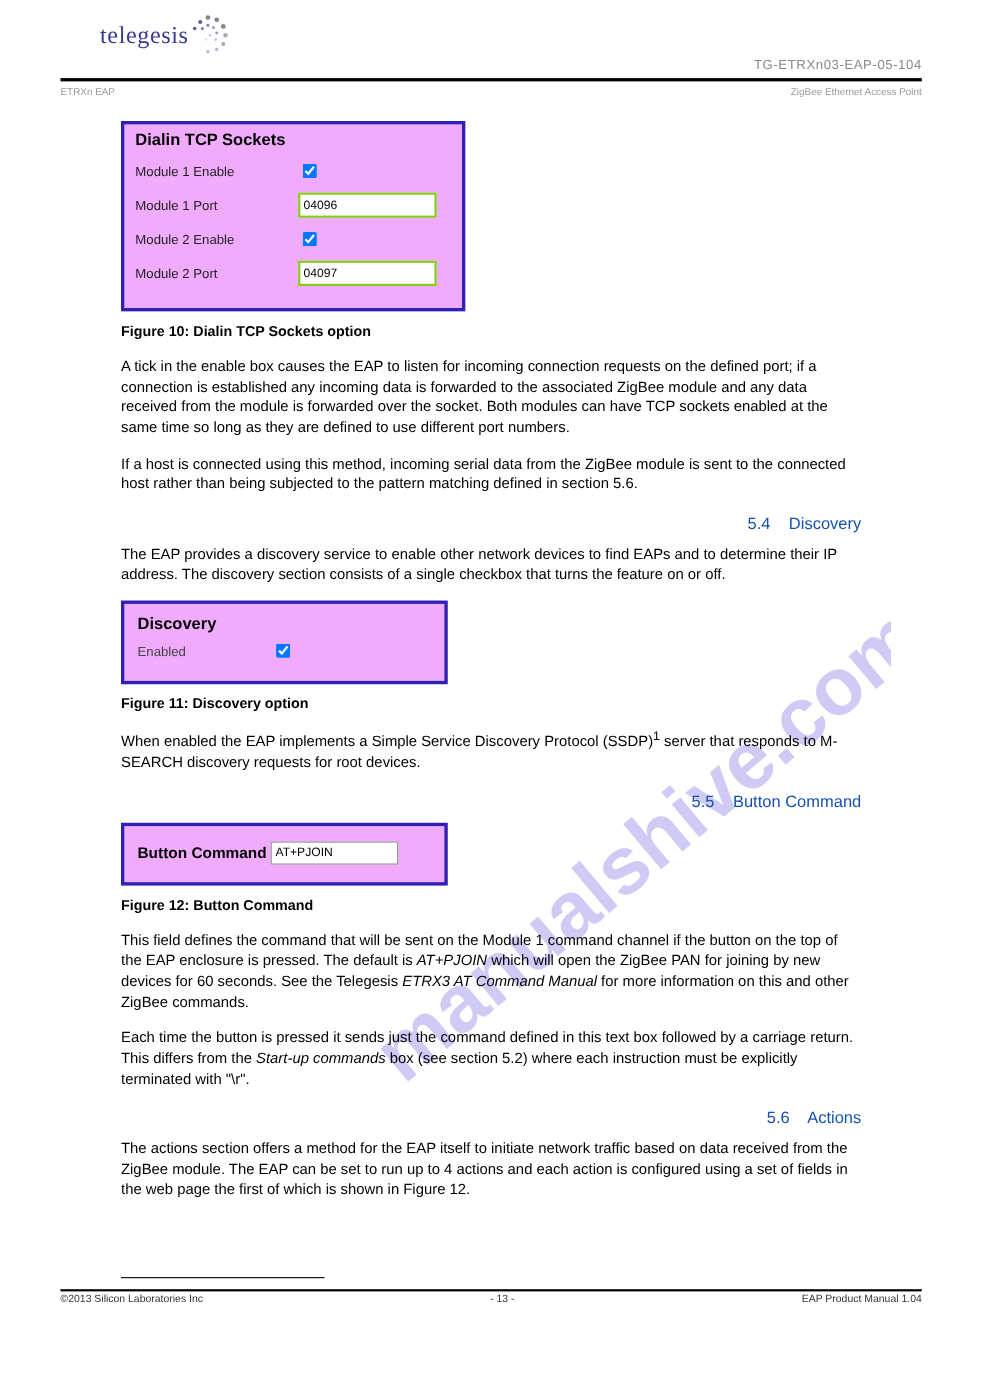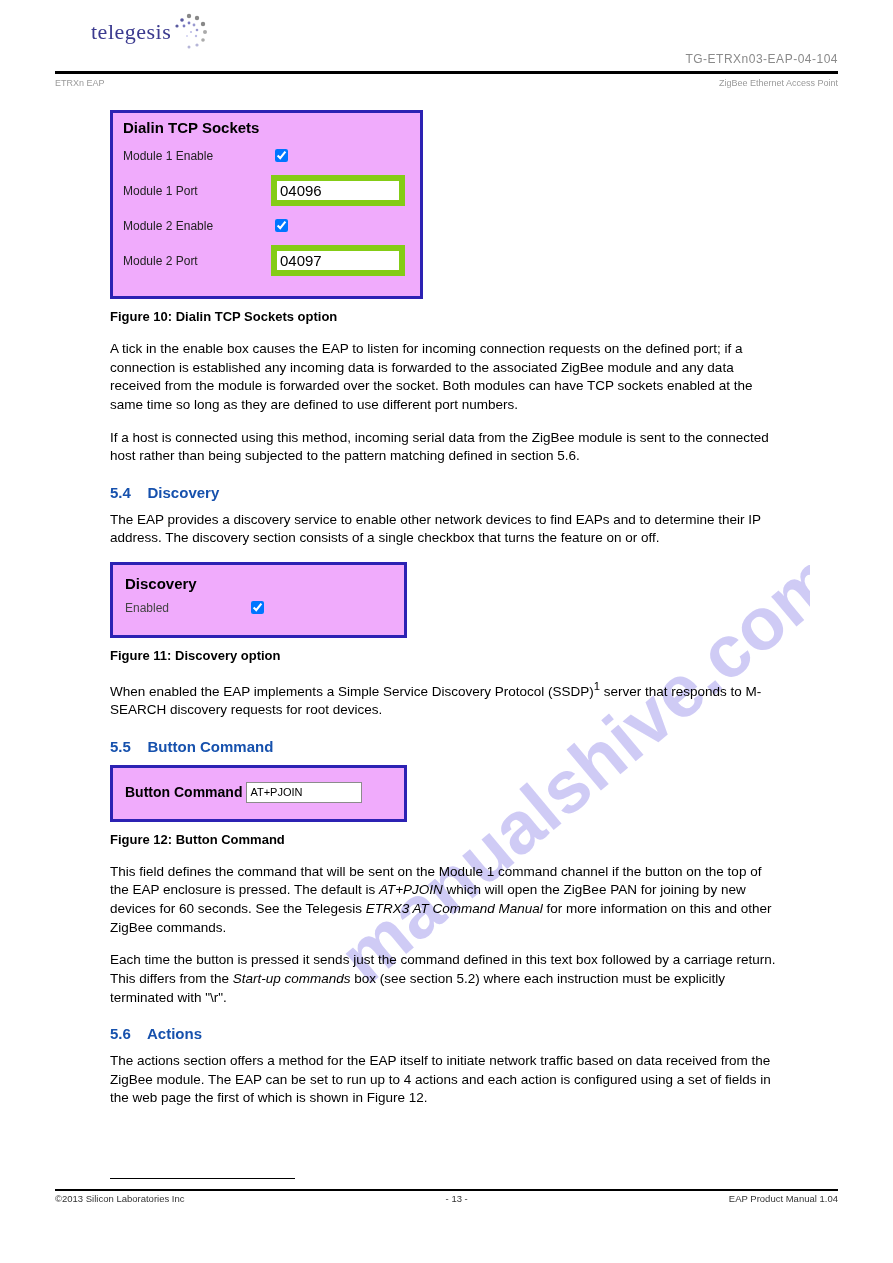--- a/index.html
+++ b/index.html
@@ -83,23 +83,23 @@
     font-size: 12px;
     color: #222;
     margin: 10px 0;
   }
   .row .label {
     font-size: 12px;
   }
   input[type="text"].field {
     width: 116px;
     height: 17px;
-    font-size: 15px;
+    font-size: 11px;
     padding: 1px 3px;
-    border: 6px solid #84cc16;
+    border: 2px solid #84cc16;
     box-sizing: content-box;
   }
   .cb {
     width: 13px;
     height: 13px;
   }
   .figure-cap {
     font-size: 13px;
     color: #000;
     font-weight: bold;
@@ -107,23 +107,24 @@
   }
   .body-text {
     font-size: 13.5px;
     line-height: 1.38;
     color: #000;
     margin: 0 0 14px;
   }
   .body-text.small-gap { margin-bottom: 10px; }
   .section-h {
     font-size: 15px;
-    font-weight: bold;
+    font-weight: normal;
     color: #1651ad;
     margin: 18px 0 10px;
+    text-align: right;
   }
   .panel-discovery {
     width: 267px;
     padding: 10px 12px 18px;
   }
   .row-d {
     display: grid;
     grid-template-columns: 122px auto;
     align-items: center;
     font-size: 12px;
@@ -225,21 +226,21 @@
           <circle cx="15" cy="14" r="1.4" fill="#7a7ac0"></circle>
           <circle cx="20" cy="11" r="1.4" fill="#7a7ac0"></circle>
           <circle cx="25" cy="13" r="1.4" fill="#9a9ad0"></circle>
           <circle cx="28" cy="18" r="1.3" fill="#9a9ad0"></circle>
           <circle cx="27" cy="24" r="1.2" fill="#bcbce6"></circle>
           <circle cx="22" cy="20" r="1.1" fill="#bcbce6"></circle>
           <circle cx="18" cy="24" r="1.0" fill="#cfcff0"></circle>
         </g>
       </svg>
     </div>
-    <div class="tagline">TG-ETRXn03-EAP-04-104</div>
+    <div class="tagline">TG-ETRXn03-EAP-05-104</div>
   </div>
 
   <hr class="hr">
   <div class="ribbon">
     <span>ETRXn EAP</span>
     <span>ZigBee Ethernet Access Point</span>
   </div>
 
   <div class="content">
 

